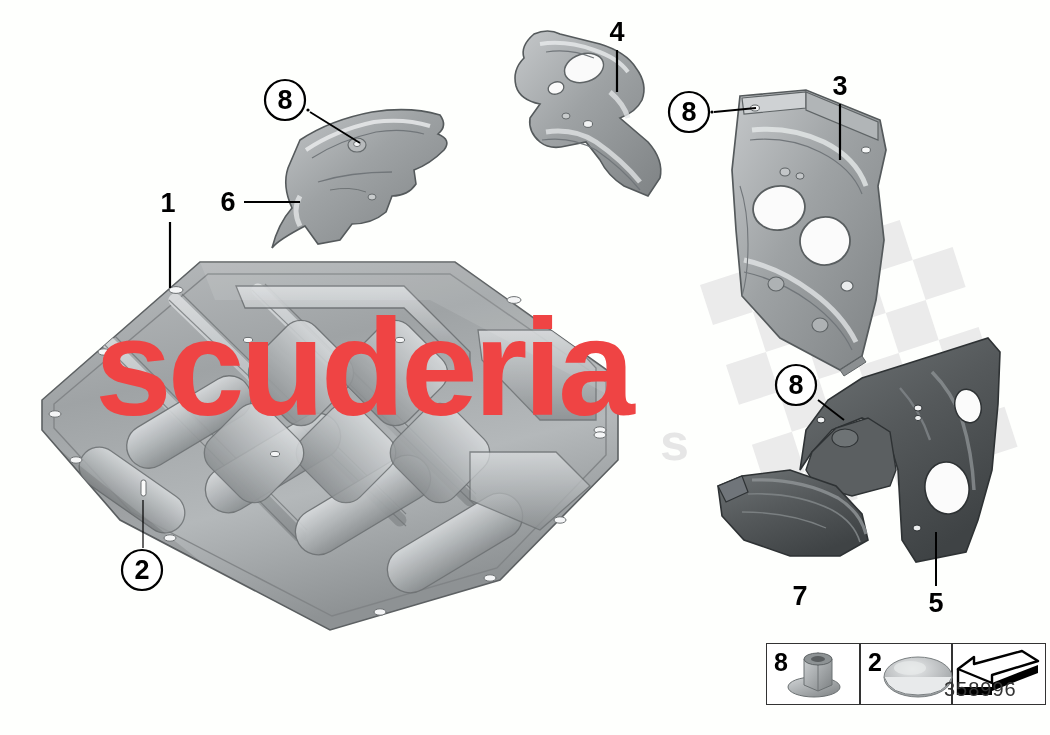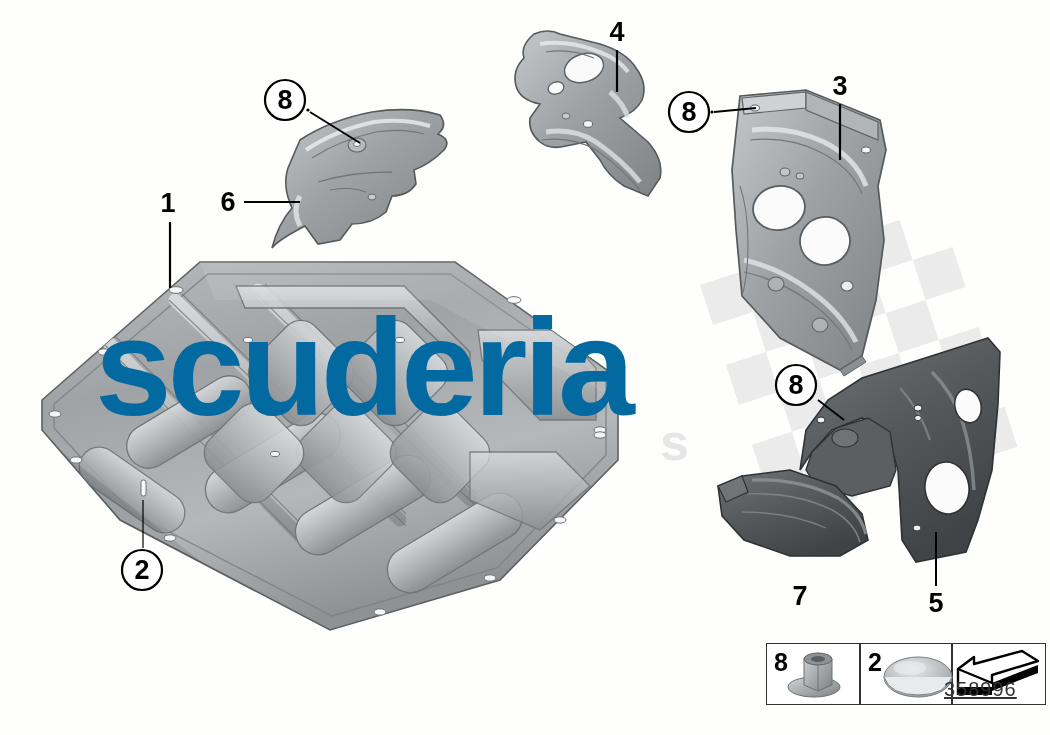--- a/index.html
+++ b/index.html
@@ -1,19 +1,19 @@
 <!DOCTYPE html>
 <html><head>
 <meta charset="utf-8">
 <style>
   html,body{margin:0;padding:0;background:#fff;}
   body{font-family:"Liberation Sans",sans-serif;}
   #stage{position:relative;width:1050px;height:735px;background:#fefffd;overflow:hidden;}
   #art{position:absolute;inset:0;}
-  .wm-text{position:absolute;font-weight:bold;color:#0369a1;user-select:none;pointer-events:none;}
+  .wm-text{position:absolute;font-weight:bold;color:#ef4444;user-select:none;pointer-events:none;}
   .legend-box{position:absolute;border:1.6px solid #333;background:#fff;box-sizing:border-box;}
   .legend-num{position:absolute;font-weight:bold;color:#000;font-size:25px;font-family:"Liberation Sans",sans-serif;}
   .partno{position:absolute;color:#333;font-size:20px;letter-spacing:1px;font-family:"Liberation Sans",sans-serif;}
   .cnum{position:absolute;font-weight:bold;font-size:27px;color:#000;text-align:center;
         width:34px;line-height:34px;font-family:"Liberation Sans",sans-serif;}
 </style>
 </head>
 <body>
 
 <div id="stage">
@@ -311,15 +311,15 @@
     </g>
 
     <g transform="translate(186,0)">
       <path d="M6,26 L22,14 L22,21 L70,8 L86,18 L40,32 L40,40 Z" fill="#ffffff" stroke="#000" stroke-width="2.4" stroke-linejoin="round"></path>
       <path d="M6,44 L40,44 L40,52 L6,52 Z" fill="#000"></path>
       <path d="M40,40 L86,22 L86,30 L40,48 Z" fill="#000"></path>
       <path d="M6,26 L6,52" fill="none" stroke="#000" stroke-width="2.4"></path>
     </g>
   </svg>
 
-  <div class="partno" style="left:944px;top:678px;text-decoration:underline;">358996</div>
+  <div class="partno" style="left:944px;top:678px;">358996</div>
 
 </div>
 
 </body></html>

